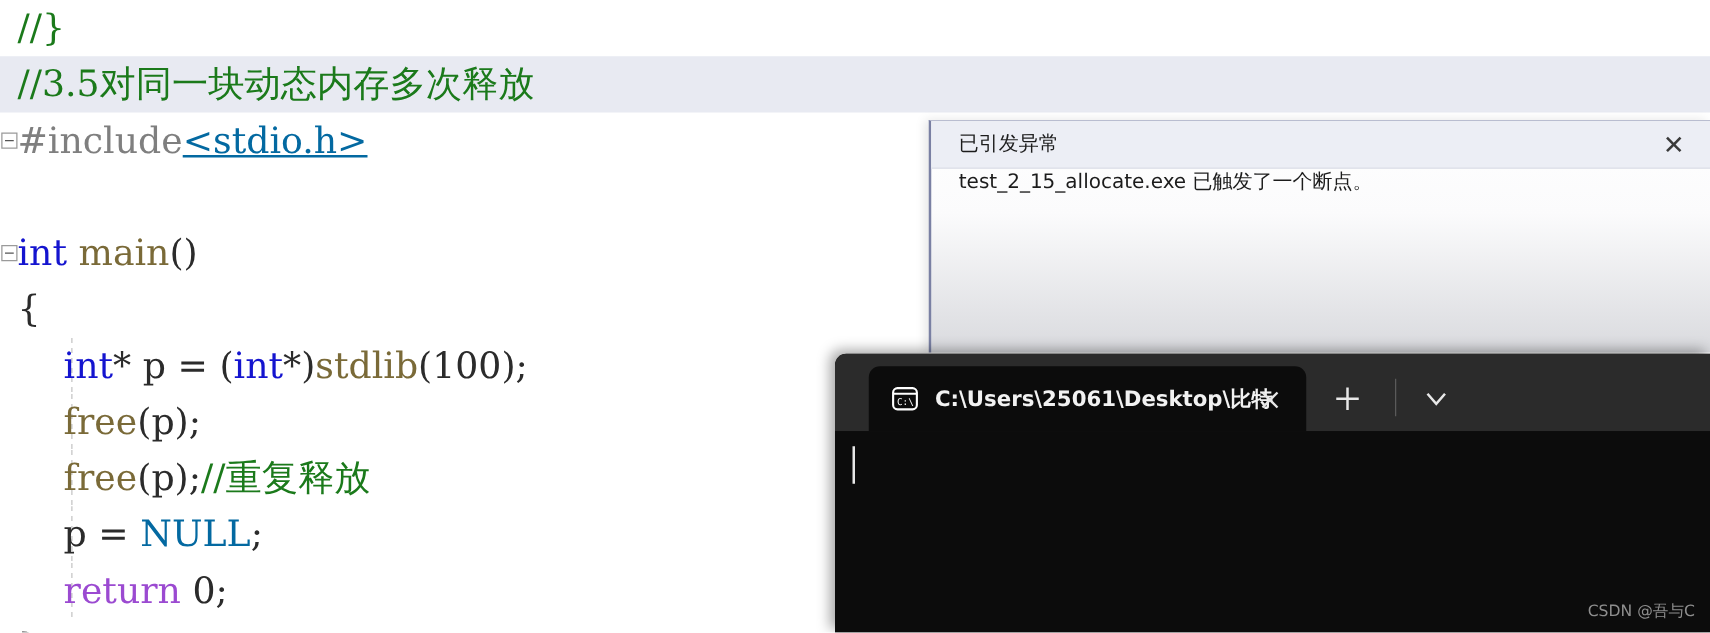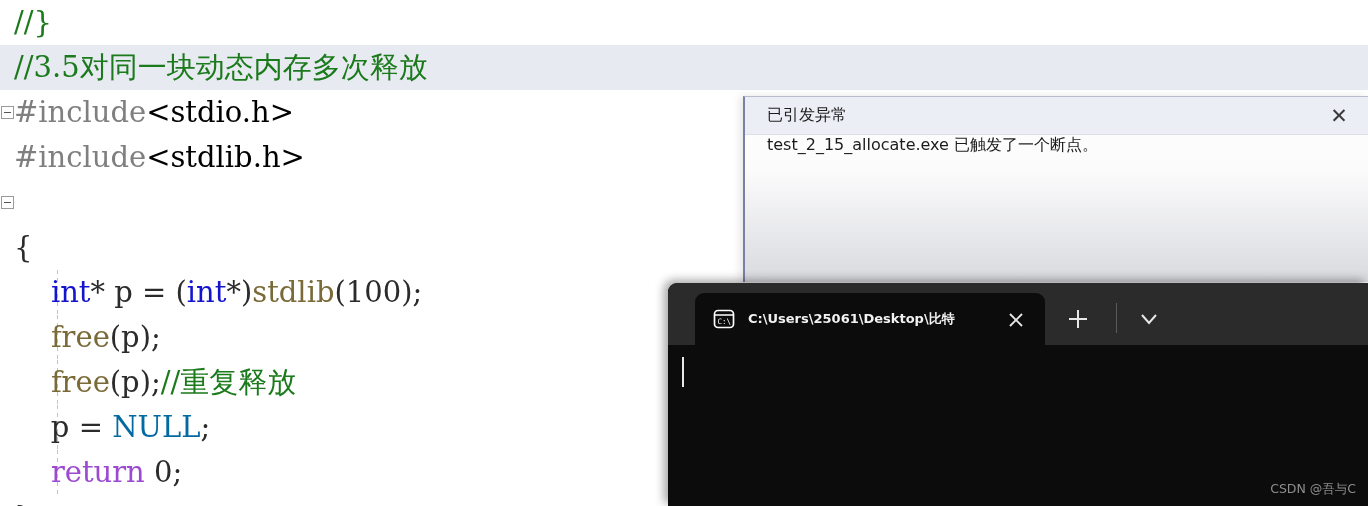--- a/index.html
+++ b/index.html
@@ -68,21 +68,21 @@
     background: repeating-linear-gradient(to bottom, #c4c4c4 0px, #c4c4c4 4px, transparent 4px, transparent 8px);
   }
   .code-text {
     position: absolute;
     left: 14px; top: 0;
   }
 
   
   .tk-comment  { color: #1b7a1b; }
   .tk-pp       { color: #7f7f7f; }
-  .tk-str      { color: #000000; }
+  .tk-str      { color: #0369a1; text-decoration: underline; }
   .tk-kw       { color: #1414cf; }
   .tk-plain    { color: #2b2b2b; }
   .tk-fn       { color: #7a6a38; }
   .tk-macro    { color: #0369a1; }
   .tk-ctrl     { color: #9b4ad1; }
 
   
   #exception-dialog {
     position: absolute;
     left: 743px;
@@ -165,21 +165,21 @@
   }
   #tab-icon {
     margin-left: 18px;
     width: 22px;
     height: 22px;
     flex: none;
     position: relative;
   }
   #tab-title {
     margin-left: 13px;
-    font-size: 13px;
+    font-size: 17px;
     font-weight: bold;
     color: #f2f2f2;
     white-space: nowrap;
     font-family: "DejaVu Sans", "Liberation Sans", sans-serif;
     text-align: center;
   }
   #tab-close {
     position: absolute;
     right: 18px;
     top: 16px;
@@ -238,22 +238,22 @@
     white-space: nowrap;
   }
 </style>
 </head>
 <body>
 
 <div id="editor">
     <div class="code-line"><div class="gutter"></div><div class="code-text"><span class="tk-comment">//}</span></div></div>
     <div class="code-line highlight"><div class="gutter"></div><div class="code-text"><span class="tk-comment">//3.5对同一块动态内存多次释放</span></div></div>
     <div class="code-line"><div class="gutter"><div class="collapse-box"></div></div><div class="code-text"><span class="tk-pp">#include</span><span class="tk-str">&lt;stdio.h&gt;</span></div></div>
-    <div class="code-line"><div class="gutter"></div><div class="code-text"><span class="tk-pp">#include</span><span class="tk-str">&lt;stdlib.h&gt;</span></div></div>
-    <div class="code-line"><div class="gutter"><div class="collapse-box"></div></div></div>
+    <div class="code-line"><div class="gutter"></div></div>
+    <div class="code-line"><div class="gutter"><div class="collapse-box"></div></div><div class="code-text"><span class="tk-kw">int</span><span class="tk-plain"> </span><span class="tk-fn">main</span><span class="tk-plain">()</span></div></div>
     <div class="code-line"><div class="gutter"></div><div class="code-text"><span class="tk-plain">{</span></div></div>
     <div class="code-line"><div class="gutter"></div><div class="indent-dash"></div><div class="code-text"><span class="tk-plain">    </span><span class="tk-kw">int</span><span class="tk-plain">* p = (</span><span class="tk-kw">int</span><span class="tk-plain">*)</span><span class="tk-fn">stdlib</span><span class="tk-plain">(100);</span></div></div>
     <div class="code-line"><div class="gutter"></div><div class="indent-dash"></div><div class="code-text"><span class="tk-plain">    </span><span class="tk-fn">free</span><span class="tk-plain">(p);</span></div></div>
     <div class="code-line"><div class="gutter"></div><div class="indent-dash"></div><div class="code-text"><span class="tk-plain">    </span><span class="tk-fn">free</span><span class="tk-plain">(p);</span><span class="tk-comment">//重复释放</span></div></div>
     <div class="code-line"><div class="gutter"></div><div class="indent-dash"></div><div class="code-text"><span class="tk-plain">    p = </span><span class="tk-macro">NULL</span><span class="tk-plain">;</span></div></div>
     <div class="code-line"><div class="gutter"></div><div class="indent-dash"></div><div class="code-text"><span class="tk-plain">    </span><span class="tk-ctrl">return</span><span class="tk-plain"> 0;</span></div></div>
     <div class="code-line"><div class="gutter"></div><div class="code-text"><span class="tk-plain">}</span></div></div>
   </div>
 
 <div id="exception-dialog">

